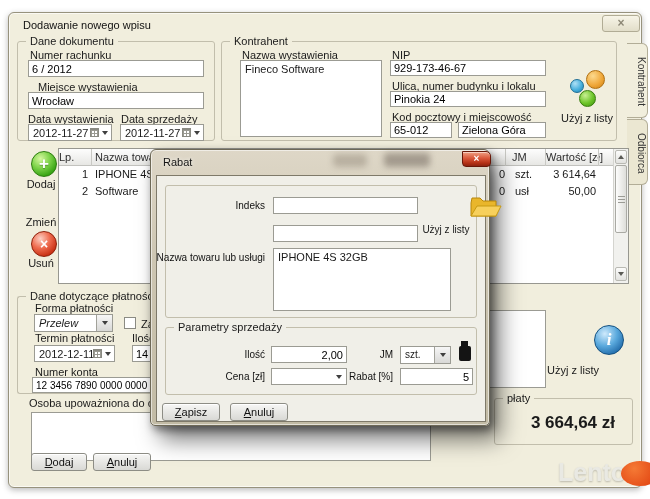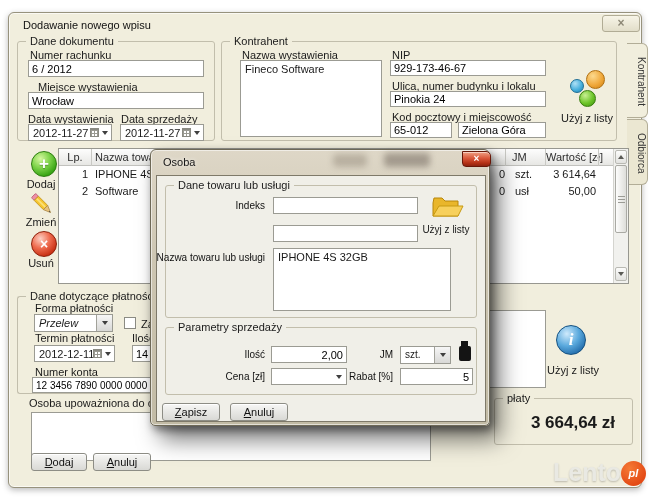--- a/index.html
+++ b/index.html
@@ -1,19 +1,19 @@
 <!DOCTYPE html>
 <html><head>
 <meta charset="utf-8">
 <style>
   * { box-sizing: border-box; margin: 0; padding: 0; }
   html,body { background:#fff; }
   body { font-family: "Liberation Sans","DejaVu Sans",sans-serif; font-size:11px; color:#1a1a1a; }
   #stage { position:relative; width:650px; height:499px; overflow:hidden; background:#fff; }
-  .abs { position:absolute; }
+  .abs { position:absolute;padding-left:38px; }
 
   
   .win { position:absolute; left:8px; top:12px; width:634px; height:476px;
          background:#f1eedd; border:1px solid #97927d; border-radius:6px;
          box-shadow: inset 0 0 0 1px rgba(255,255,255,.65), 0 2px 6px rgba(0,0,0,.28); }
   .win-title { position:absolute; left:14px; top:6px; color:#111; }
   .win-close { position:absolute; left:593px; top:2px; width:38px; height:17px;
                background:linear-gradient(#f7f4e7,#e2dec9); border:1px solid #b1ac95; border-radius:3px;
                color:#8d8876; font-weight:bold; font-size:12px; text-align:center; line-height:15px; cursor:pointer; }
 
@@ -189,21 +189,21 @@
       </svg>
     </div>
     <span class="iconlbl" style="left:6px;top:203px;width:52px;">Zmień</span>
     <div class="sphere sphere-del" style="left:22px;top:218px;">
         <span>×</span>
       </div>
     <span class="iconlbl" style="left:6px;top:244px;width:52px;">Usuń</span>
 
     <div class="tbl" style="left:49px;top:135px;">
       <div class="tbl-hdr">
-        <span class="cell" style="left:0;top:2px;width:32px;text-align:center;">Lp.</span>
+        <span class="cell" style="left:0;top:2px;width:32px;">Lp.</span>
         <span class="cell" style="left:36px;top:2px;">Nazwa towaru</span>
         <span class="cell" style="left:453px;top:2px;">JM</span>
         <span class="cell r" style="left:487px;top:2px;width:52px;text-align:center;">Wartość [zł]</span>
         <span class="tbl-sep" style="left:32px;"></span>
         <span class="tbl-sep" style="left:446px;"></span>
         <span class="tbl-sep" style="left:486px;"></span>
         <span class="tbl-sep" style="left:539px;"></span>
       </div>
       <div class="abs" style="left:0;top:18px;width:553px;height:17px;">
         <span class="cell r" style="left:0;top:1px;width:29px;">1</span>
@@ -277,30 +277,29 @@
       </button>
     <button class="btn7" style="left:84px;top:440px;width:58px;height:18px;">
         <span>Anuluj</span>
       </button>
   </div>
 
   <div class="dlg">
     <div class="abs" style="left:0;top:0;width:338px;height:24px;">
       <span class="smudge" style="left:182px;top:4px;width:34px;height:13px;background:rgba(120,110,95,.35);"></span>
       <span class="smudge" style="left:233px;top:3px;width:46px;height:14px;background:rgba(95,85,75,.45);"></span>
-      <span class="dlg-titletxt">Osoba</span>
+      <span class="dlg-titletxt">Rabat</span>
     </div>
     <div class="dlg-close">
       <span>×</span>
     </div>
 
     <div class="dlg-body">
 
       <div class="grp dlg-grp" style="left:8px;top:9px;width:312px;height:133px;">
-        <span class="legend">Dane towaru lub usługi</span>
         <span class="dlg-lbl" style="right:211px;width:130px;top:14px;">Indeks</span>
         <input class="inp" style="left: 107px; top: 11px; width: 145px; height: 17px;" value="">
         <input class="inp" style="left: 107px; top: 39px; width: 145px; height: 17px;" value="">
         <div class="abs" style="left:264px;top:8px;width:34px;height:27px;cursor:pointer;">
           <svg width="34" height="27" viewBox="0 0 34 27">
             <path d="M3 9 L3 22 L28 22 L28 7 L15 7 L12 4 L4 4 Z" fill="#e9b62b" stroke="#b8860b" stroke-width="1"></path>
             <path d="M3 22 L9 12 L33 12 L28 22 Z" fill="#f7d05c" stroke="#c79a12" stroke-width="1"></path>
           </svg>
         </div>
         <span class="iconlbl" style="left:250px;top:38px;width:60px;font-size:10px;">Użyj z listy</span>

